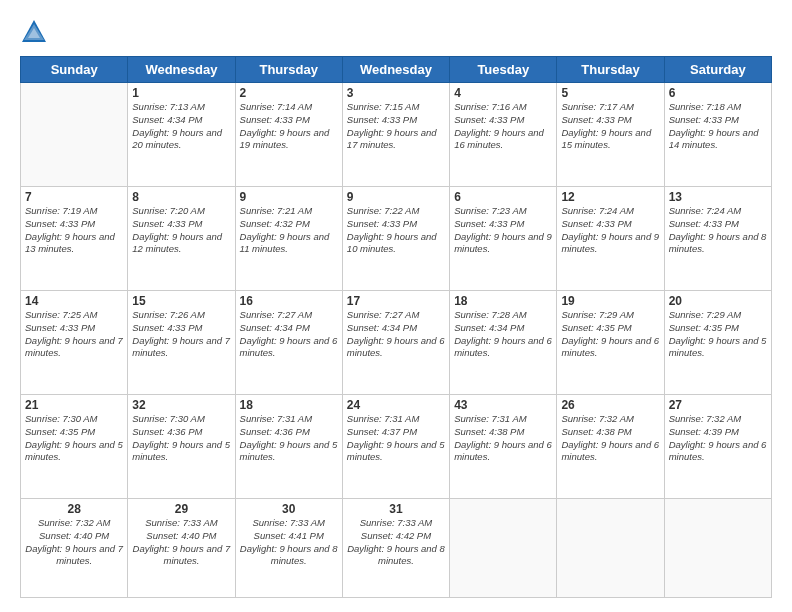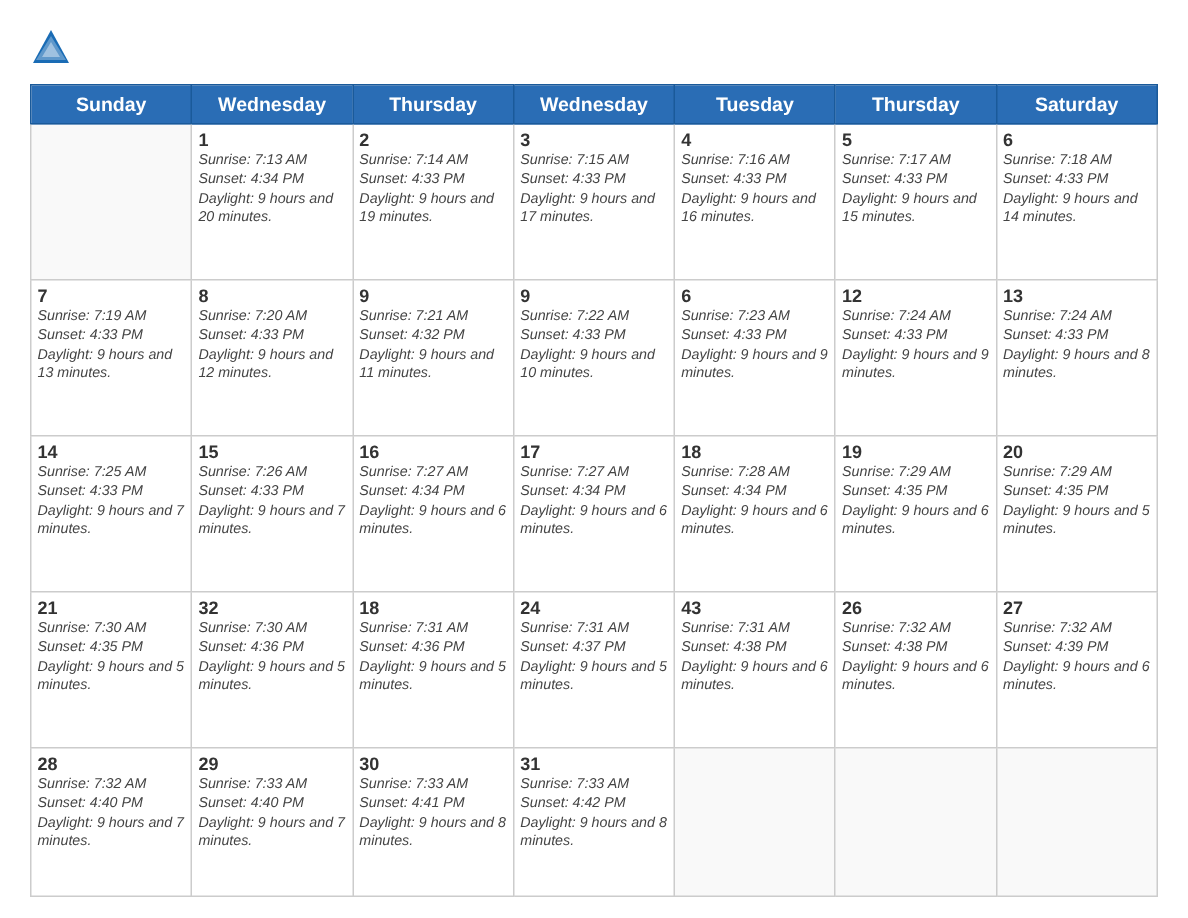--- a/index.html
+++ b/index.html
@@ -93,20 +93,21 @@
       font-size: 9.5px;
       color: #444;
       line-height: 1.35;
       font-style: italic;
     }
     .empty-cell {
       background: #f9f9f9;
     }
     tr:last-child td {
       height: 78px;
+      text-align: center;
     }
   </style>
 </head>
 <body>
 
 <div class="page">
   <div class="header">
     <div class="logo">
       <svg class="logo-icon" viewBox="0 0 28 28">
         <polygon points="14,2 26,24 2,24" fill="#1a6cb5"></polygon>

